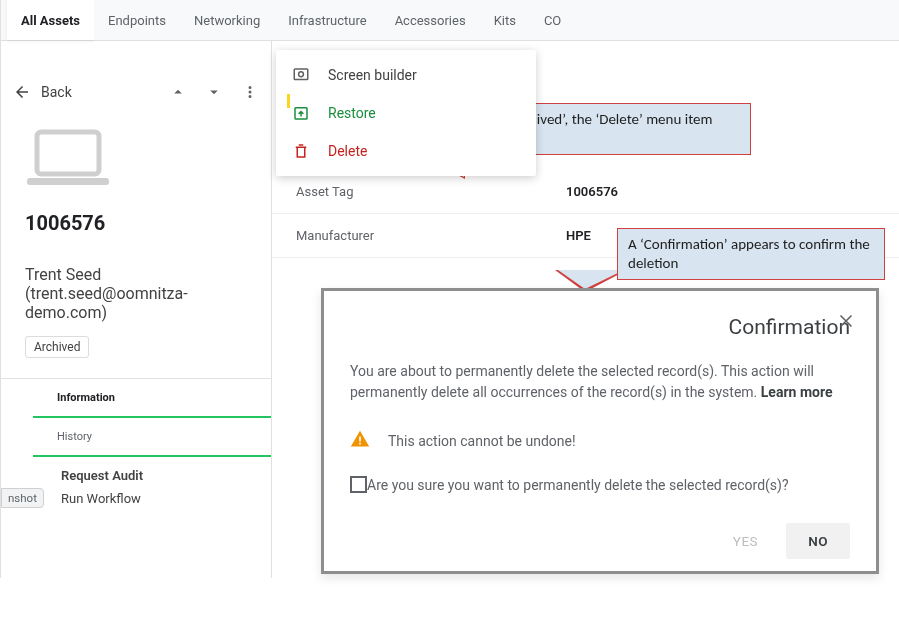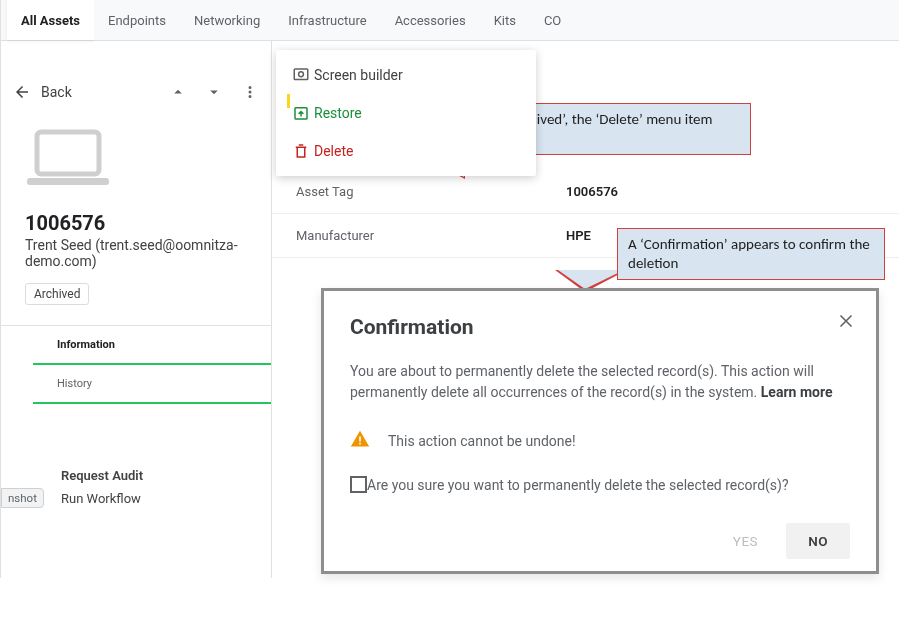--- a/index.html
+++ b/index.html
@@ -91,23 +91,24 @@
   .laptop-illustration {
     padding: 12px 24px 4px 24px;
   }
 
   .asset-id {
     font-size: 20px;
     font-weight: 700;
     padding: 8px 24px 2px 24px;
   }
   .asset-user {
-    font-size: 14px;
+    font-size: 16px;
     color: #424242;
     padding: 0 24px 14px 24px;
+    margin-top: 28px;
   }
   .badge-row { padding-left: 24px; }
   .badge {
     display: inline-block;
     font-size: 12px;
     color: #424242;
     border: 1px solid #dadce0;
     padding: 3px 8px;
     border-radius: 3px;
     background: #fff;
@@ -186,21 +187,21 @@
     box-shadow: 0 2px 10px rgba(0,0,0,0.2);
     border-radius: 2px;
     padding: 6px 0;
     z-index: 10;
   }
   .menu-item {
     display: flex;
     align-items: center;
     height: 38px;
     padding: 0 16px;
-    gap: 4px;
+    gap: 18px;
     font-size: 14px;
     color: #424242;
     cursor: pointer;
   }
   .menu-item.restore { color: #1b8e3e; }
   .menu-item.delete  { color: #c5221f; }
   .menu-icon { width: 18px; height: 18px; display:flex; align-items:center; justify-content:center; color:#616161; position: relative; }
   .menu-item.delete .menu-icon { color: #c5221f; }
   .yellow-flag {
     position: absolute;
@@ -262,22 +263,23 @@
     width: 558px;
     background: #fff;
     border: 3px solid #8e8e8e;
     box-shadow: 0 4px 10px rgba(0,0,0,0.1);
     z-index: 5;
     padding: 24px 26px 12px 26px;
     box-sizing: border-box;
   }
   .dialog-title {
     font-size: 21px;
-    font-weight: 700;
+    font-weight: 400;
     color: #3c4043;
+    text-align: right;
   }
   .dialog-close {
     position: absolute;
     top: 20px; right: 20px;
     color: #5f6368;
     cursor: pointer;
   }
   .dialog-body {
     margin-top: 22px;
     font-size: 14px;

